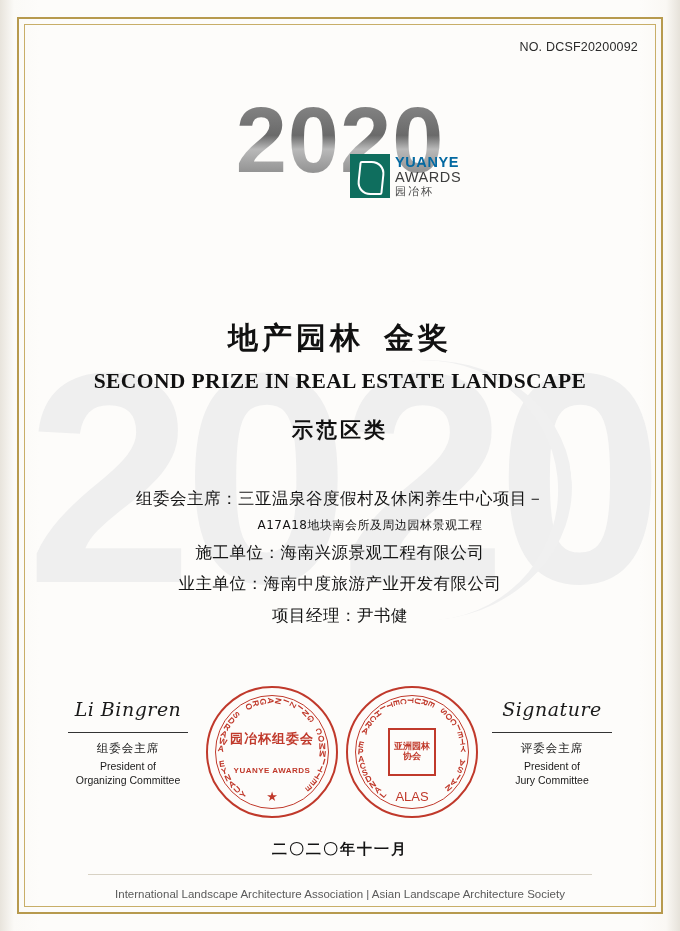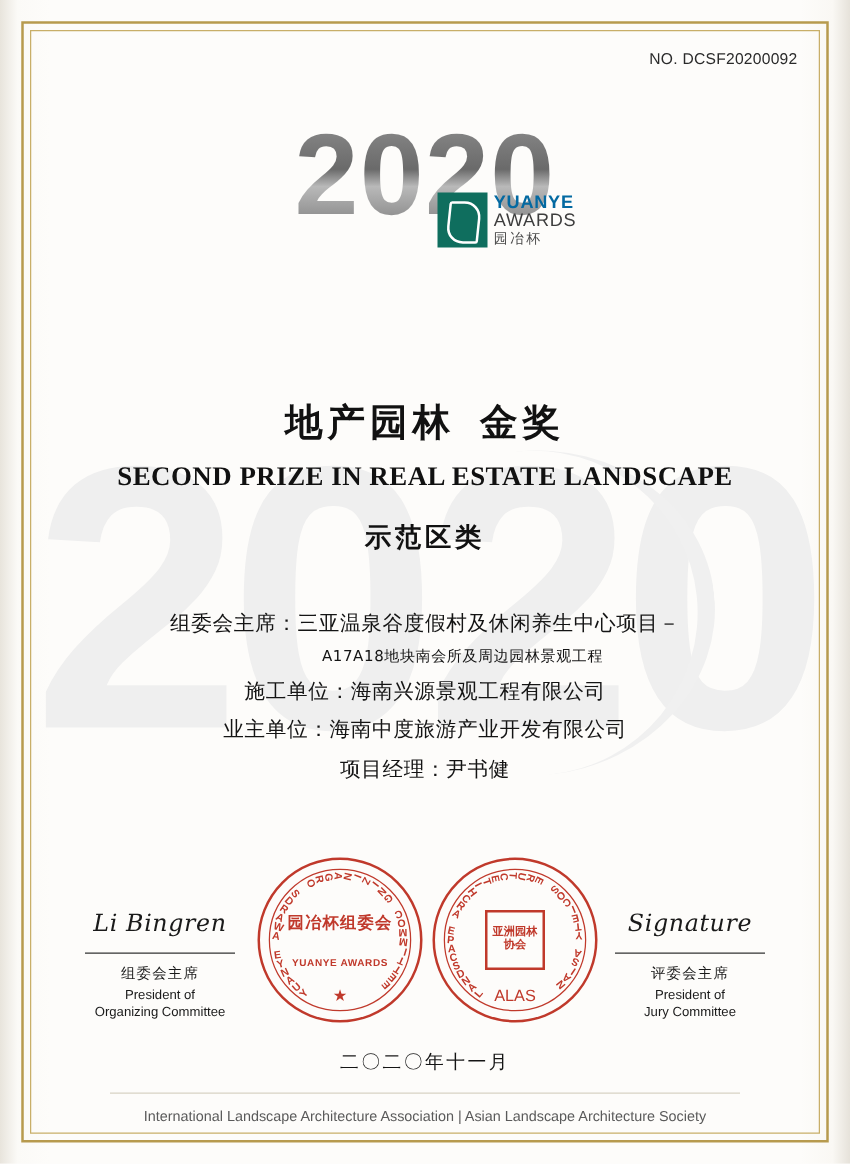--- a/index.html
+++ b/index.html
@@ -322,21 +322,20 @@
     line-height: 1.1;
     text-align: center;
   }
 
   
   .sig {
     position: absolute;
     top: 20px;
     width: 160px;
     text-align: center;
-    margin-top: 30px;
   }
   .sig.left { left: 20px; }
   .sig.right { right: 20px; }
   .sig-script {
     font-family: "DejaVu Serif", serif;
     font-style: italic;
     font-size: 19px;
     color: #1a1a1a;
     letter-spacing: 0.5px;
     height: 34px;
@@ -366,20 +365,21 @@
     position: absolute;
     left: 0;
     right: 0;
     top: 812px;
     text-align: center;
     font-size: 15px;
     color: #141414;
     letter-spacing: 2px;
     font-family: "DejaVu Sans", "Liberation Sans", sans-serif;
     z-index: 3;
+    font-weight: bold;
   }
 
   
   .footer-rule {
     position: absolute;
     left: 60px;
     right: 60px;
     top: 846px;
     border-top: 1px solid #d8d2c4;
   }

